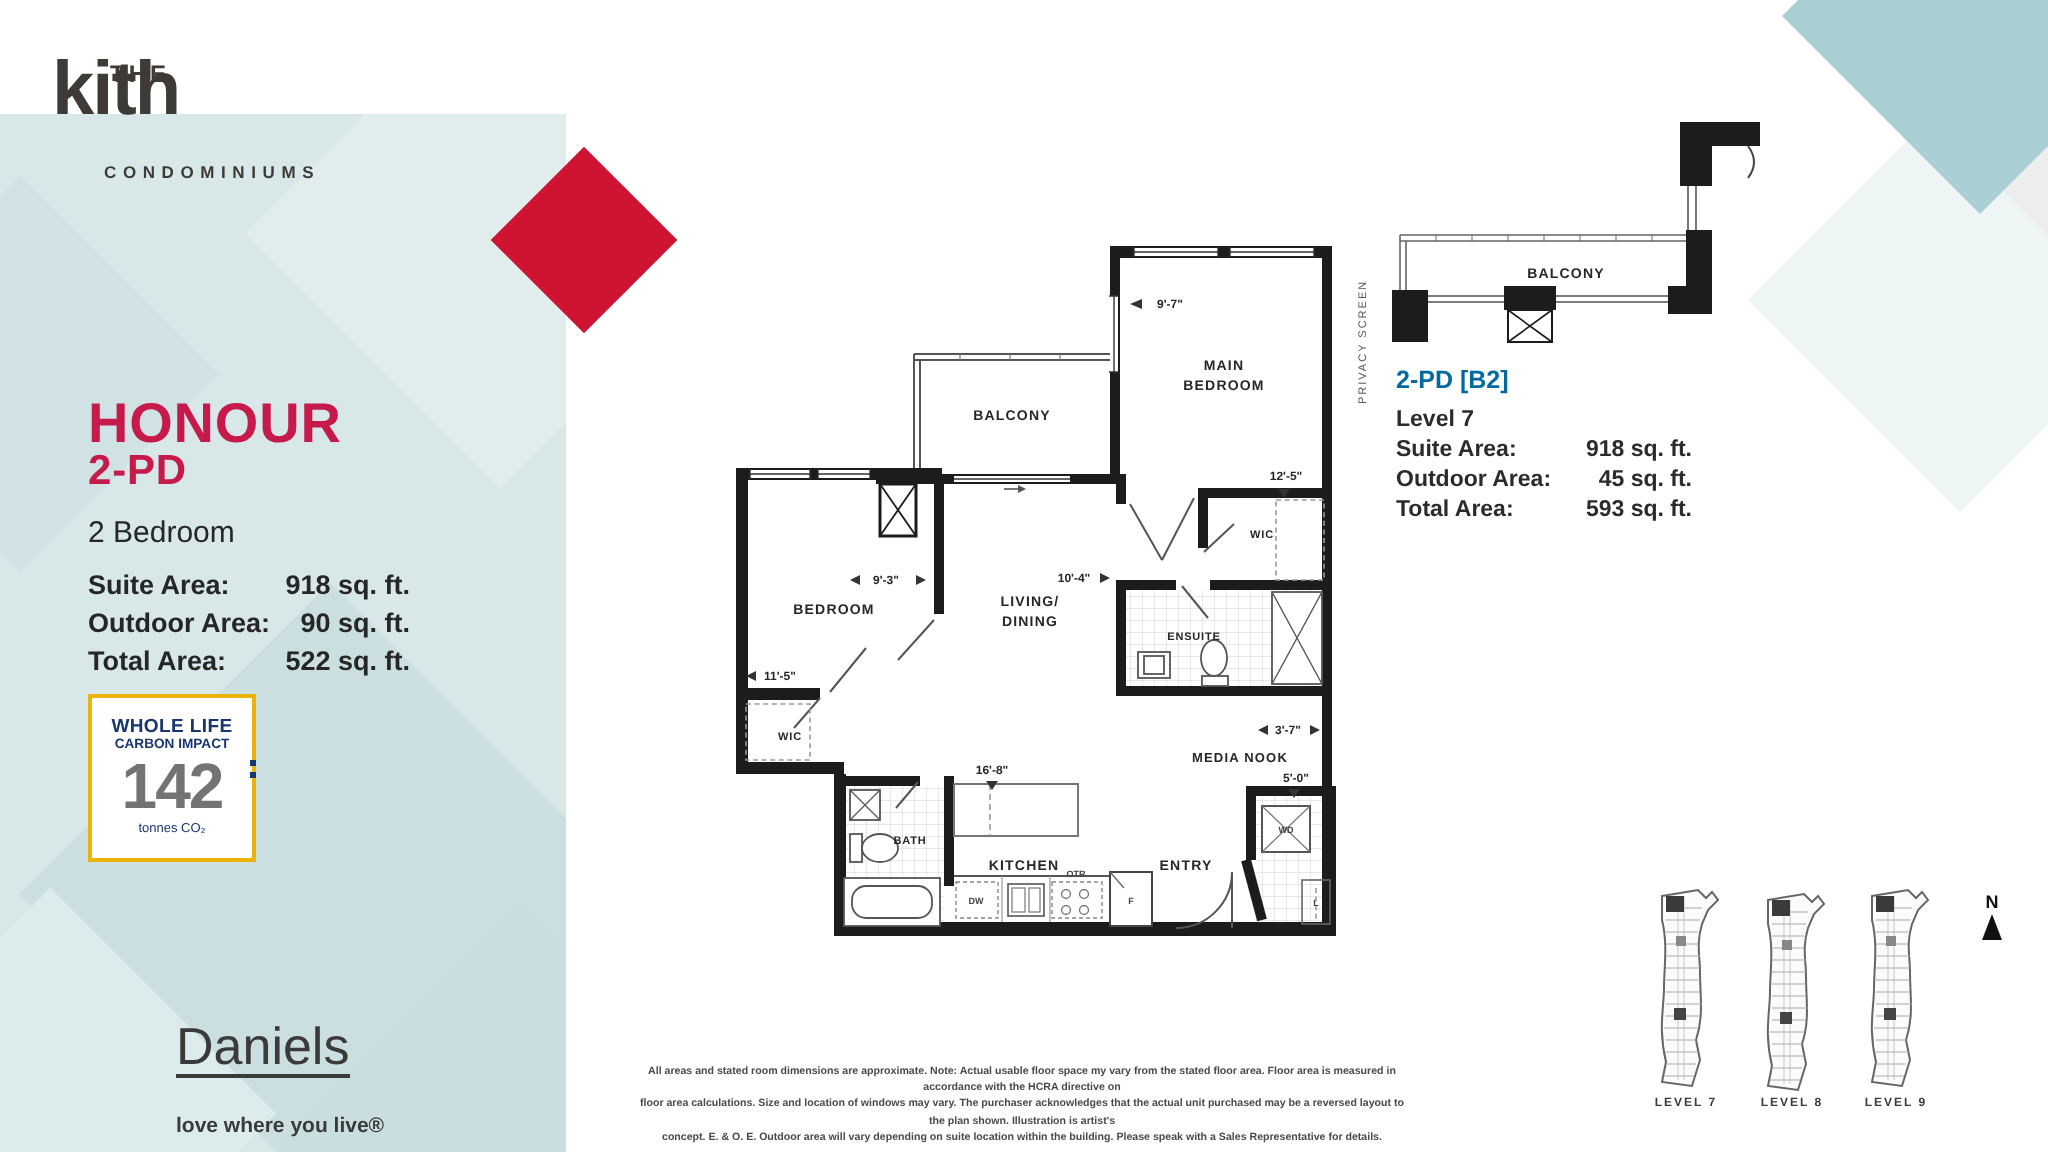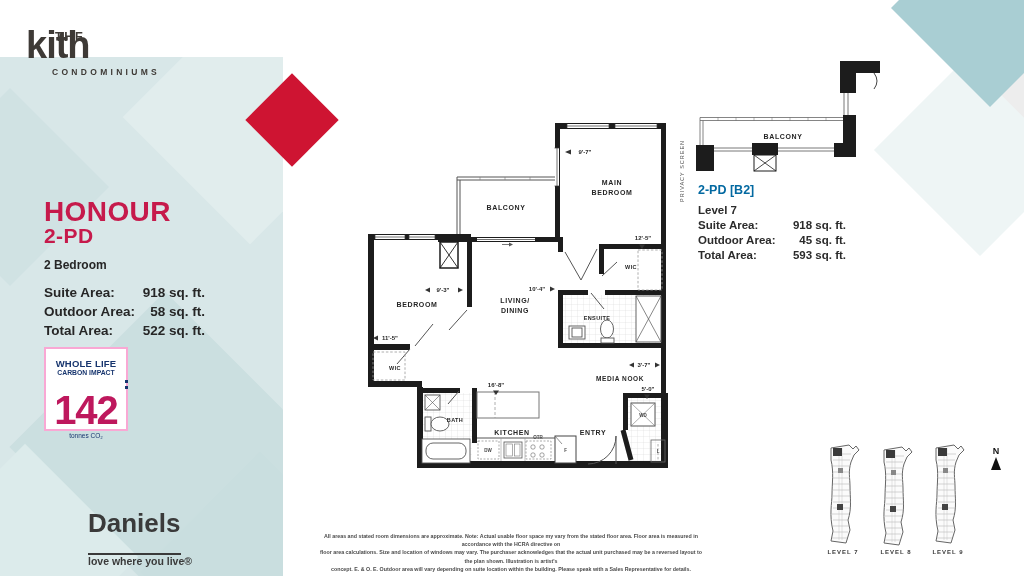--- a/index.html
+++ b/index.html
@@ -8,39 +8,39 @@
   .abs{position:absolute}
   .diamond{position:absolute;transform:rotate(45deg)}
 
   
   .teal-panel{left:0;top:57px;width:283px;height:519px;background:#d8e7e8;overflow:hidden}
 
   
   .logo{left:26px;top:27px;width:160px}
   .logo .kith{font-size:38px;font-weight:800;color:#3e3a36;letter-spacing:-1px;line-height:.95}
   .logo .the{position:absolute;left:29px;top:3px;font-size:12px;font-weight:800;letter-spacing:2px;color:#3e3a36}
-  .logo .cond{margin:4px 0 0 26px;font-size:8.5px;font-weight:700;letter-spacing:3.3px;color:#3e3a36}
+  .logo .cond{margin:18px 0 0 26px;font-size:8.5px;font-weight:700;letter-spacing:3.3px;color:#3e3a36}
 
   .honour{left:44px;top:196px;font-size:28px;font-weight:800;color:#c61a4b;letter-spacing:.4px}
   .ucode{left:44px;top:224px;font-size:21px;font-weight:800;color:#c61a4b;letter-spacing:.4px}
-  .utype{left:44px;top:258px;font-size:12px;font-weight:700;color:#262626}
+  .utype{left:44px;top:258px;font-size:15px;font-weight:400;color:#262626}
   .areas{left:44px;top:281px;width:161px}
   .area-row{display:flex;justify-content:space-between;font-size:13.5px;font-weight:700;color:#262626;margin-top:4px}
 
-  .carbon{left:44px;top:347px;width:80px;height:80px;background:#fff;border:2px solid #f9a8d4;text-align:center}
+  .carbon{left:44px;top:347px;width:80px;height:80px;background:#fff;border:2px solid #eab308;text-align:center}
   .cb1{margin-top:9px;font-size:9.5px;font-weight:800;color:#17356e;letter-spacing:.2px}
   .cb2{font-size:6.8px;font-weight:800;color:#17356e}
-  .cbv{font-size:40px;font-weight:800;color:#be185d;line-height:1;margin-top:14px;letter-spacing:-1px}
+  .cbv{font-size:32px;font-weight:800;color:#737373;line-height:1;margin-top:1px;letter-spacing:-1px}
   .cbu{font-size:6.5px;color:#17356e;margin-top:2px}
   .cbdots{position:absolute;right:-2px;top:31px}
   .cbdots i{display:block;width:3px;height:3px;background:#17356e;margin-bottom:3px}
 
   .daniels{left:88px;top:510px}
-  .dname{display:inline-block;font-size:26px;font-weight:700;color:#3a3a3a;line-height:1;border-bottom:2.5px solid #3a3a3a;padding-bottom:17px}
-  .dtag{font-size:10.5px;font-weight:800;color:#3a3a3a;margin-top:0}
+  .dname{display:inline-block;font-size:26px;font-weight:400;color:#3a3a3a;line-height:1;border-bottom:2.5px solid #3a3a3a;padding-bottom:1px}
+  .dtag{font-size:10.5px;font-weight:800;color:#3a3a3a;margin-top:18px}
 
   
   .kp-info{left:698px;top:183px;width:148px}
   .kp-title{font-size:12.5px;font-weight:800;color:#0369a1}
   .kp-level{font-size:11.5px;font-weight:700;margin-top:7px}
   .kp-row{display:flex;justify-content:space-between;font-size:11.5px;font-weight:700;margin-top:3px}
 
   .privacy{left:679px;top:202px;transform:rotate(-90deg);transform-origin:0 0;
            font-size:5.5px;letter-spacing:1px;color:#555;white-space:nowrap}
 
@@ -85,21 +85,21 @@
 <div class="abs honour">HONOUR</div>
 <div class="abs ucode">2-PD</div>
 <div class="abs utype">2 Bedroom</div>
 <div class="abs areas">
   <div class="area-row">
     <span>Suite Area:</span>
     <span>918 sq. ft.</span>
   </div>
   <div class="area-row">
     <span>Outdoor Area:</span>
-    <span>58 sq. ft.</span>
+    <span>90 sq. ft.</span>
   </div>
   <div class="area-row">
     <span>Total Area:</span>
     <span>522 sq. ft.</span>
   </div>
 </div>
 
 <div class="abs carbon">
   <div class="cb1">WHOLE LIFE</div>
   <div class="cb2">CARBON IMPACT</div>

